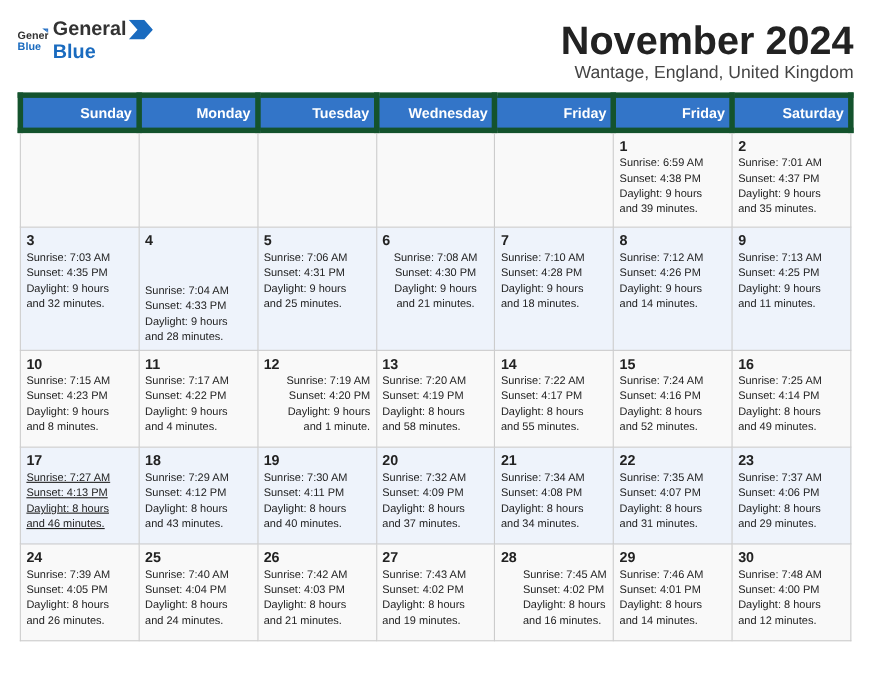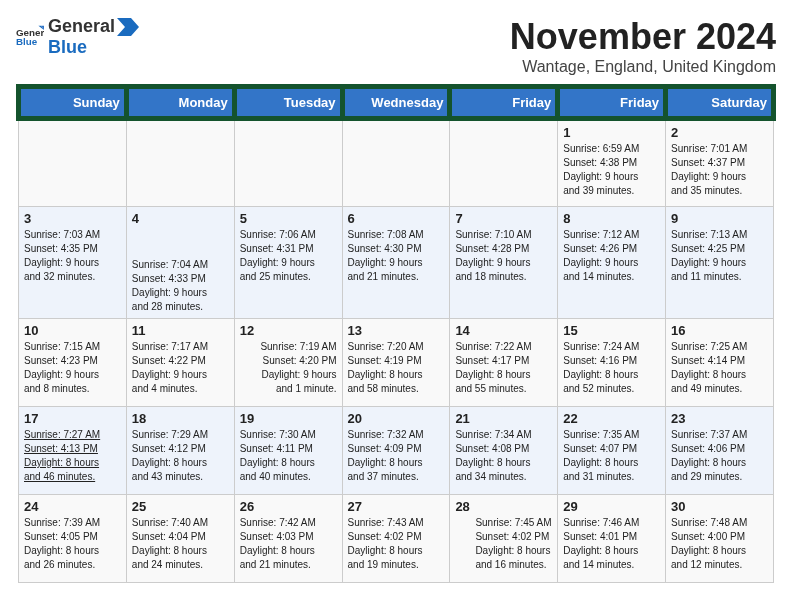--- a/index.html
+++ b/index.html
@@ -168,21 +168,21 @@
         </td>
         <td>
           <span class="day-number">5</span>
           <div class="day-info" style="white-space: pre-line;">Sunrise: 7:06 AM
 Sunset: 4:31 PM
 Daylight: 9 hours
 and 25 minutes.</div>
         </td>
         <td>
           <span class="day-number">6</span>
-          <div class="day-info" style="white-space: pre-line;">Sunrise: 7:08 AM
+          <div class="day-info" style="white-space: pre-line; text-align: center;">Sunrise: 7:08 AM
 Sunset: 4:30 PM
 Daylight: 9 hours
 and 21 minutes.</div>
         </td>
         <td>
           <span class="day-number">7</span>
           <div class="day-info" style="white-space: pre-line;">Sunrise: 7:10 AM
 Sunset: 4:28 PM
 Daylight: 9 hours
 and 18 minutes.</div>

